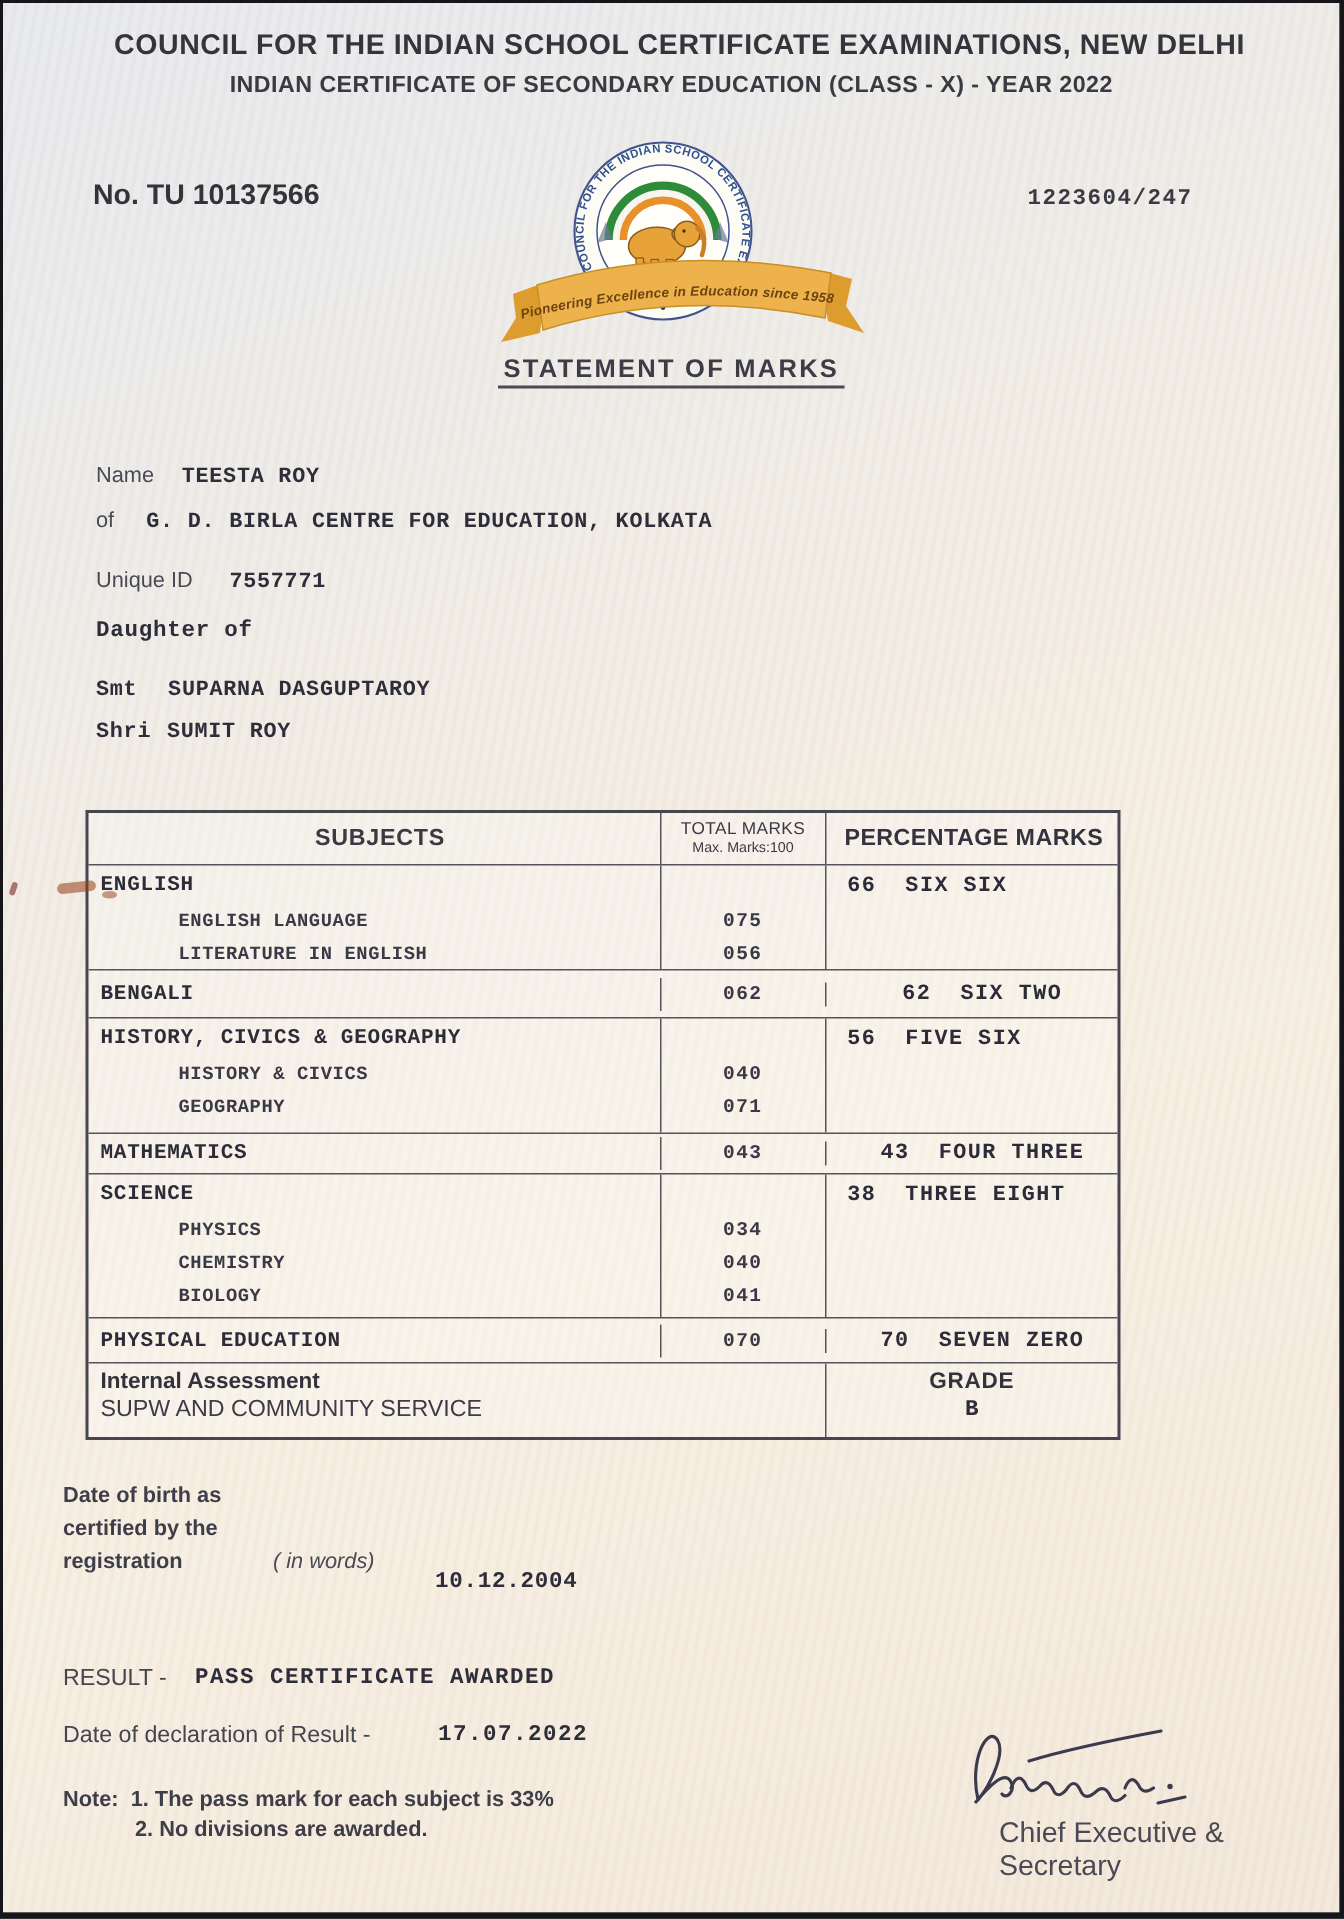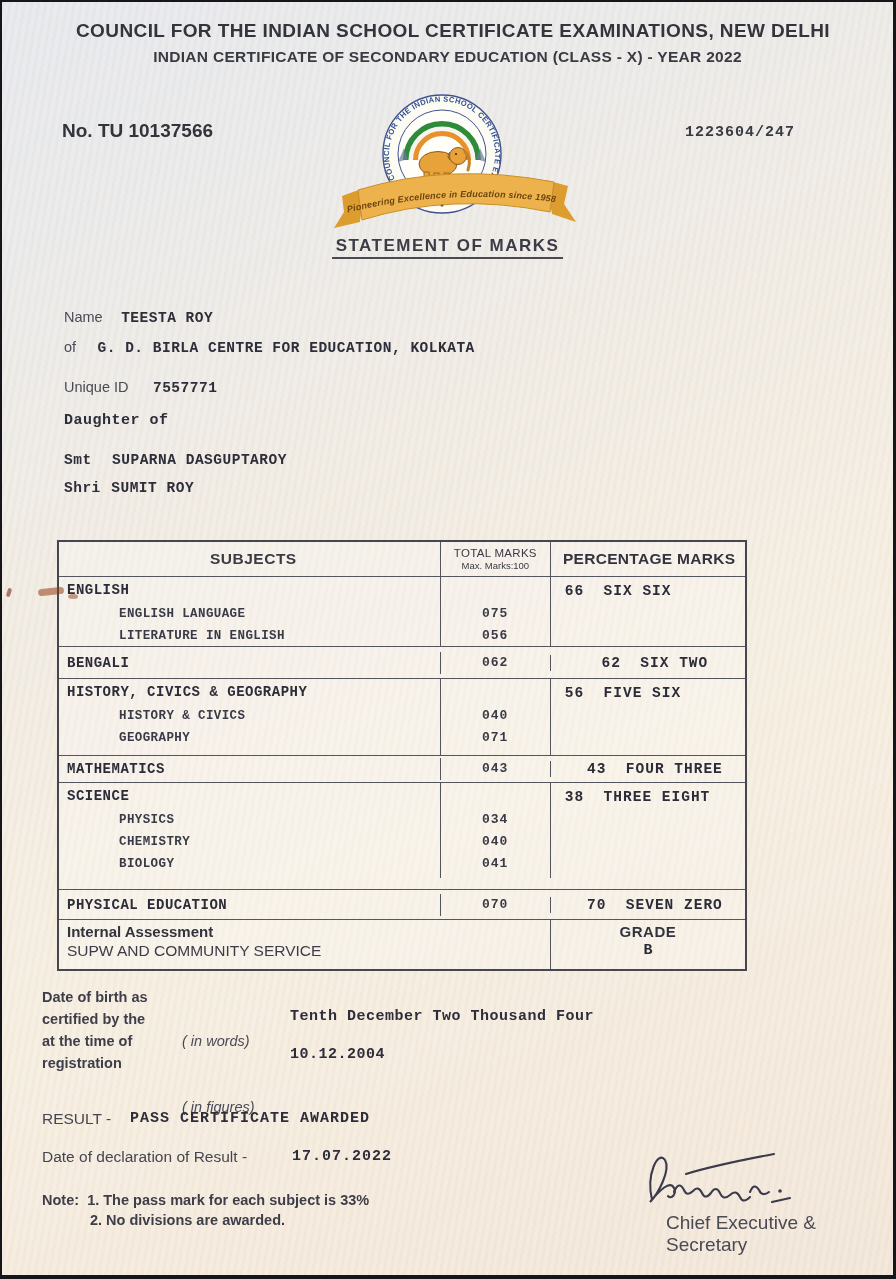--- a/index.html
+++ b/index.html
@@ -236,21 +236,21 @@
         <div class="mark-line mark-pad">&nbsp;</div>
         <div class="mark-line">034</div>
         <div class="mark-line">040</div>
         <div class="mark-line">041</div>
       </div>
       <div class="c3">
         <div class="pct">38  THREE EIGHT</div>
       </div>
     </div>
 
-    <div class="trow single" style="height:30px;margin-top:11px;">
+    <div class="trow single" style="height:30px;">
       <div class="c1">
           <div class="subj-main">PHYSICAL EDUCATION</div>
         </div>
       <div class="c2">
           <div class="mark-line">070</div>
         </div>
       <div class="c3">
           <div class="pct">70  SEVEN ZERO</div>
         </div>
     </div>
@@ -267,24 +267,22 @@
     </div>
   </div>
 
   <div class="stain" style="left:36px; top:586px; width:26px; height:7px; background:rgba(150,62,20,0.55); border-radius:4px; transform:rotate(-6deg);"></div>
   <div class="stain" style="left:66px; top:592px; width:10px; height:5px; background:rgba(150,62,20,0.5);"></div>
   <div class="stain" style="left:5px; top:586px; width:4px; height:9px; background:rgba(120,40,30,0.6); border-radius:2px; transform:rotate(18deg);"></div>
 
   <div class="abs dob-lbl">
     <div>Date of birth as</div>
     <div style="position:relative;"><span>certified by the</span><span class="inwords">( in words)</span></div>
-    <div style="position:relative;"><span>at the time of</span><span class="infigs">( in figures)</span></div>
     <div>registration</div>
   </div>
-  <div class="abs val dob-words">Tenth December Two Thousand Four</div>
   <div class="abs val dob-figs">10.12.2004</div>
 
   <div class="abs sans result-lbl">RESULT -</div>
   <div class="abs val result-val">PASS CERTIFICATE AWARDED</div>
   <div class="abs sans decl-lbl">Date of declaration of Result -</div>
   <div class="abs val decl-val">17.07.2022</div>
 
   <div class="abs note">
     <div class="n1"><span>Note:</span>&nbsp; <span>1. The pass mark for each subject is 33%</span></div>
     <div class="n2">2. No divisions are awarded.</div>

